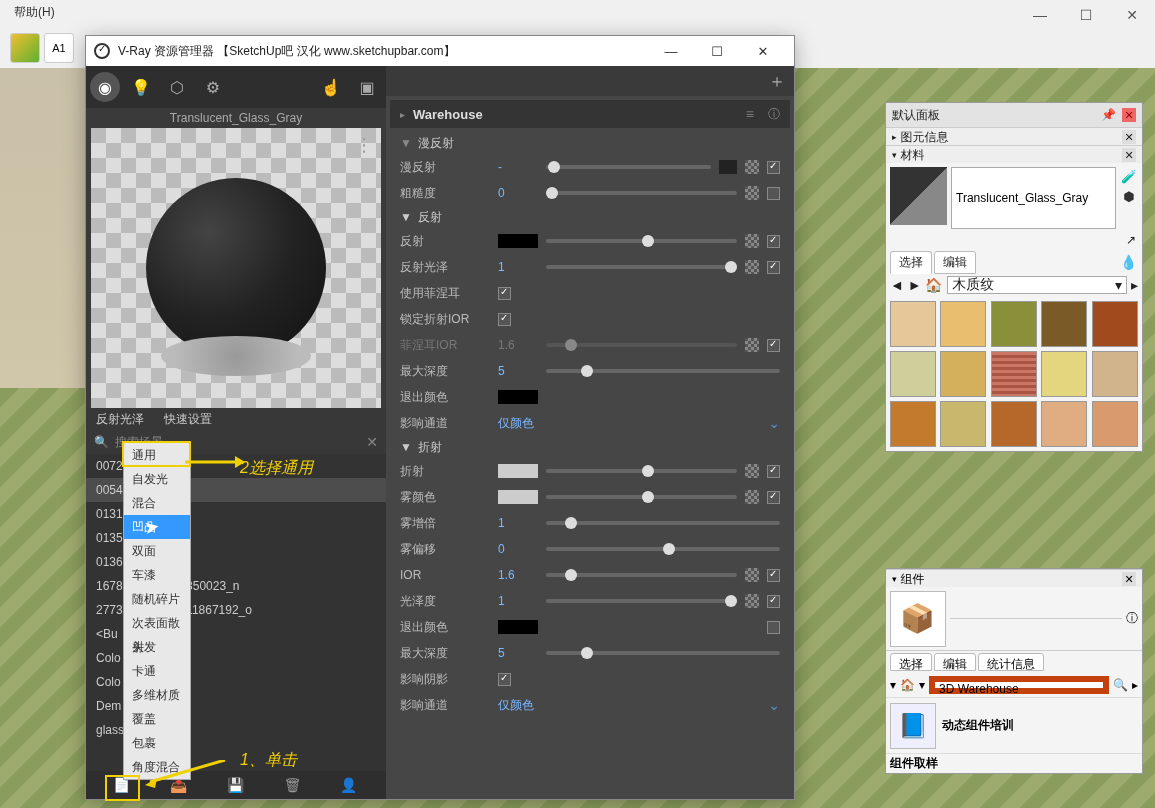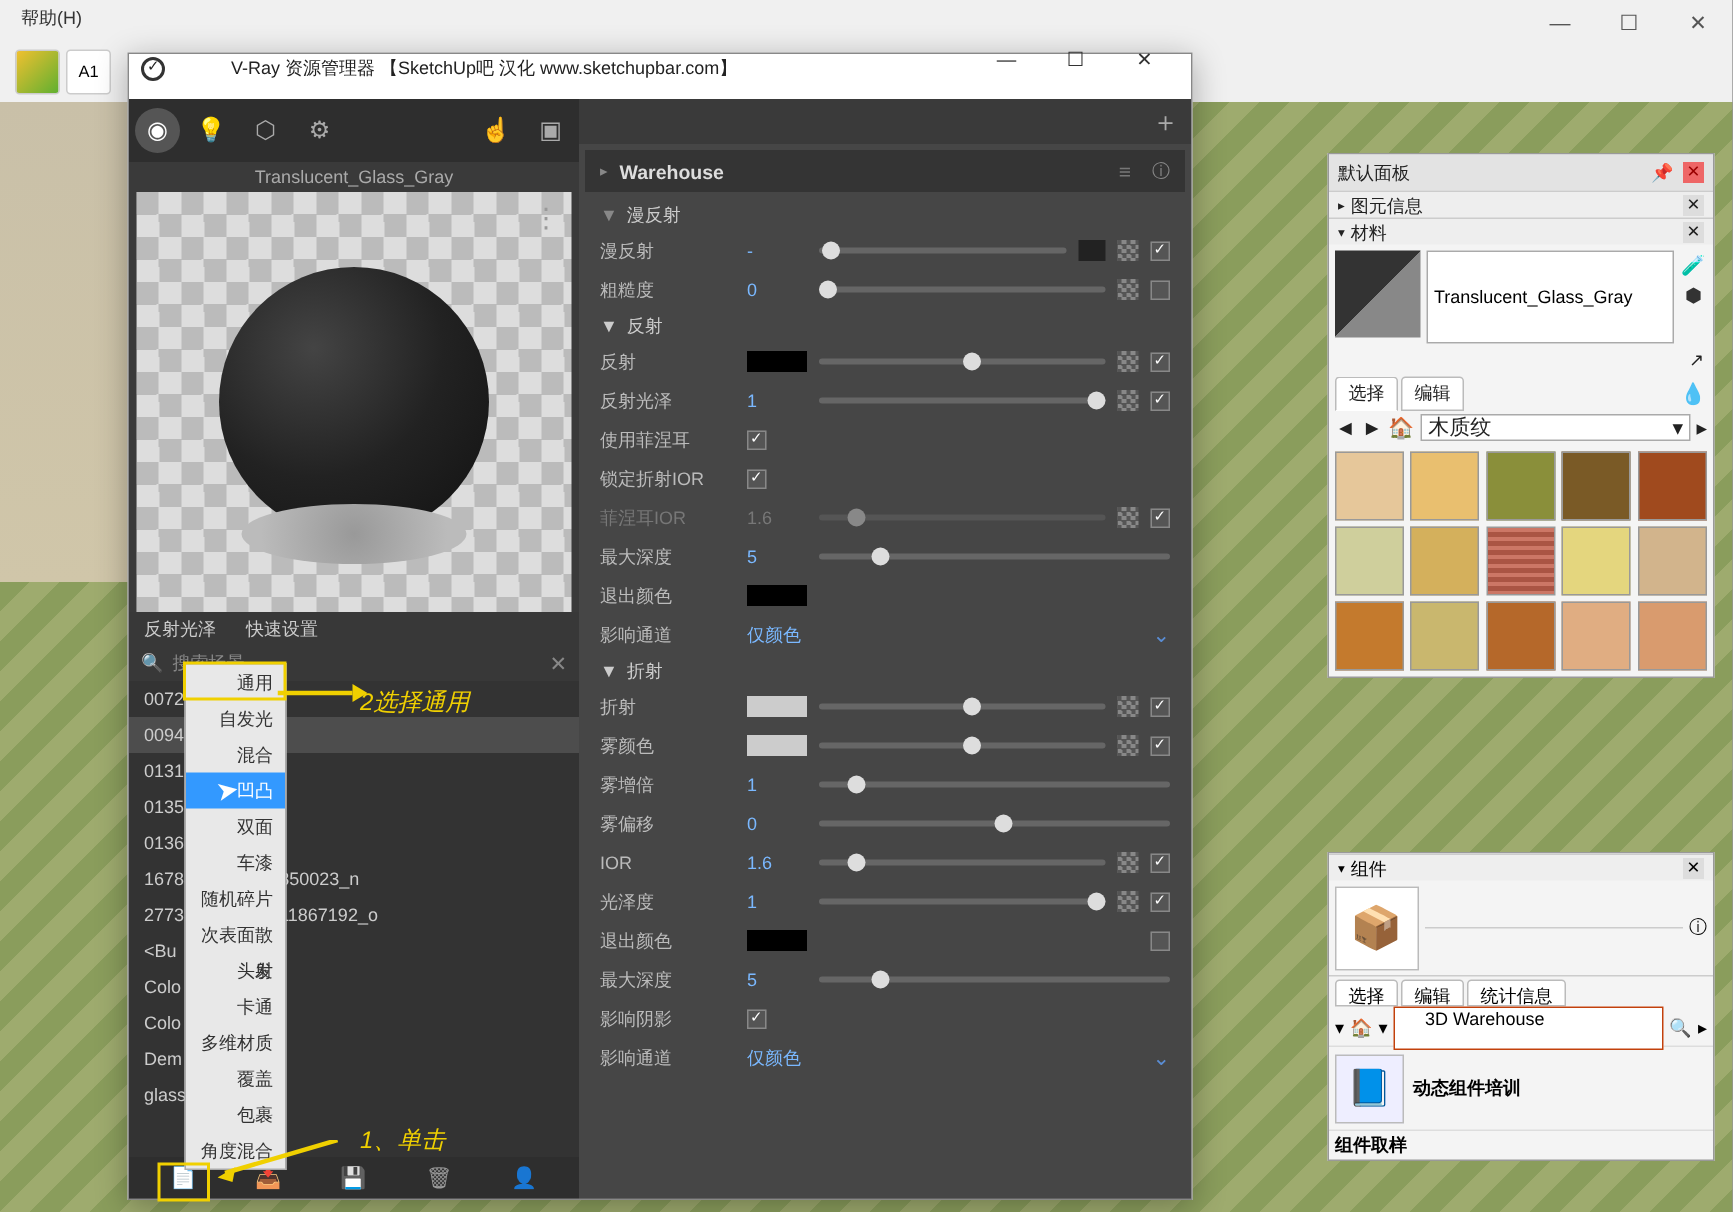--- a/index.html
+++ b/index.html
@@ -14,21 +14,21 @@
 .toolbar-row { height: 40px; background: #f0f0f0; padding: 3px 10px; display: flex; align-items: center; gap: 4px; }
 .tool-chip { width: 30px; height: 30px; border: 1px solid #ccc; border-radius: 3px; display: flex; align-items: center; justify-content: center; font-size: 11px; background: #fff; }
 
 
 .viewport { position: absolute; top: 68px; left: 0; right: 0; bottom: 0; background: linear-gradient(135deg,#8a9d5c 25%,#9eab6e 25%,#9eab6e 50%,#8a9d5c 50%,#8a9d5c 75%,#9eab6e 75%); background-size: 40px 40px; }
 .viewport::before { content:''; position:absolute; top:0; left:0; width:120px; height:320px; background:linear-gradient(#c9c0a8,#d0c6a9); }
 .black-bar-top { position: absolute; top: 68px; left: 0; right: 270px; height: 38px; background: #000; }
 
 
 .vray-window { position: absolute; top: 35px; left: 85px; width: 710px; height: 765px; background: #fff; border: 1px solid #888; box-shadow: 0 4px 20px rgba(0,0,0,.3); }
-.vray-titlebar { height: 30px; background: #fff; display: flex; align-items: flex-end; padding: 12px 8px; font-size: 12px; color: #222; gap: 36px; }
+.vray-titlebar { height: 30px; background: #fff; display: flex; align-items: center; padding: 12px 8px; font-size: 12px; color: #222; }
 .vray-titlebar .vlogo { width:16px; height:16px; border:2px solid #333; border-radius:50%; margin-right:8px; position:relative; }
 .vray-titlebar .vlogo::after { content:'✓'; position:absolute; font-size:10px; top:-2px; left:2px; }
 .vray-titlebar .winbtns { margin-left: auto; display: flex; }
 .vray-titlebar .winbtns span { width: 46px; height: 30px; display: flex; align-items: center; justify-content: center; color: #333; font-size: 13px; }
 
 .vray-body { background: #3a3a3a; height: calc(100% - 30px); display: flex; }
 .vray-left { width: 300px; height: 100%; display: flex; flex-direction: column; position: relative; }
 .vray-right { flex: 1; height: 100%; background: #464646; overflow: hidden; }
 
 
@@ -48,21 +48,21 @@
 
 .left-tabs { height: 22px; background: #383838; display: flex; color: #ccc; font-size: 12px; }
 .left-tabs span { padding: 3px 10px; }
 .search-row { height: 24px; background: #383838; display: flex; align-items: center; color: #888; font-size: 12px; padding: 0 8px; gap: 6px; position: relative; }
 .search-row .closex { margin-left: auto; font-size: 14px; }
 
 .mat-list { flex: 1; background: #333; color: #ccc; font-size: 12px; overflow: hidden; position: relative; }
 .mat-item { height: 24px; line-height: 24px; padding: 0 10px; white-space: nowrap; }
 
 
-.ctx-menu { position: absolute; top: 442px; left: 123px; width: 68px; background: #e8e8e8; border: 1px solid #aaa; font-size: 12px; color: #333; z-index: 50; text-align: right; }
+.ctx-menu { position: absolute; top: 442px; left: 123px; width: 68px; background: #e8e8e8; border: 1px solid #aaa; font-size: 12px; color: #333; z-index: 50; }
 .ctx-menu div { height: 24px; line-height: 24px; padding: 0 8px; }
 .ctx-menu div.sel { background: #3399ff; color: #fff; }
 .yellow-box { position: absolute; top: 441px; left: 122px; width: 69px; height: 26px; border: 2px solid #f0d000; z-index: 60; pointer-events: none; }
 .yellow-box2 { position: absolute; top: 775px; left: 105px; width: 35px; height: 26px; border: 2px solid #f0d000; z-index: 60; pointer-events: none; }
 
 .cursor { position: absolute; top: 516px; left: 144px; font-size: 18px; color: #fff; z-index: 70; transform: rotate(-10deg); }
 
 .anno { position: absolute; color: #f0d000; font-size: 16px; font-weight: 500; z-index: 65; font-style: italic; }
 .arrow-y { position: absolute; z-index: 64; }
 
@@ -113,21 +113,21 @@
 .mat-grid { padding:4px; display:grid; grid-template-columns:repeat(5,1fr); gap:4px; }
 .mat-grid .sw { width:46px; height:46px; border:1px solid #999; }
 
 .component-pnl { position: absolute; top: 568px; right:12px; width:258px; background:#f4f4f4; border:1px solid #999; font-size:12px;}
 .comp-top { height:64px; display:flex; padding:4px; gap:4px; border-bottom:1px solid #ccc; align-items:center;}
 .comp-thumb { width:56px; height:56px; background:#fff; border:1px solid #bbb; display:flex;align-items:center;justify-content:center; font-size:28px; color:#bbb; }
 .comp-line { flex:1; height:1px; background:#ccc; }
 .comp-tabs { height:22px; display:flex; padding:2px 4px; gap:2px; }
 .comp-tabs .tab { padding:2px 8px; border:1px solid #bbb; border-radius:3px 3px 0 0; background:#fff;}
 .comp-nav { height:24px; display:flex; align-items:center; padding:2px 4px; gap:4px;}
-.comp-nav .seld { flex:1; height:29px; border:1px solid #c2410c; padding:0 20px; background:#fff;}
+.comp-nav .seld { flex:1; height:18px; border:6px solid #c2410c; padding:0 4px; background:#fff;}
 .comp-item { height:56px; display:flex; align-items:center; padding:4px; gap:6px; border-top:1px solid #ddd;}
 .comp-item .th { width:46px;height:46px;background:#eef;border:1px solid #bbb;display:flex;align-items:center;justify-content:center;font-size:24px;}
 </style>
 </head>
 <body>
 
 <div class="top-menu"><span>帮助(H)</span></div>
 <div class="top-titlebar">
   <span>—</span>
   <span>☐</span>
@@ -170,21 +170,21 @@
         <span>反射光泽</span>
         <span>快速设置</span>
       </div>
       <div class="search-row">
         <span>🔍</span>
         <span style="color:#888;">搜索场景</span>
         <span class="closex">✕</span>
       </div>
       <div class="mat-list">
         <div class="mat-item">0072            en</div>
-        <div class="mat-item" style="background:#4d4d4d;">0094</div>
+        <div class="mat-item" style="background:#4d4d4d;">0054</div>
         <div class="mat-item">0131</div>
         <div class="mat-item">0135</div>
         <div class="mat-item">0136</div>
         <div class="mat-item">1678               2744919_1850023_n</div>
         <div class="mat-item">2773               2845774_211867192_o</div>
         <div class="mat-item">&lt;Bu</div>
         <div class="mat-item">Colo</div>
         <div class="mat-item">Colo</div>
         <div class="mat-item">Dem</div>
         <div class="mat-item">glass</div>

